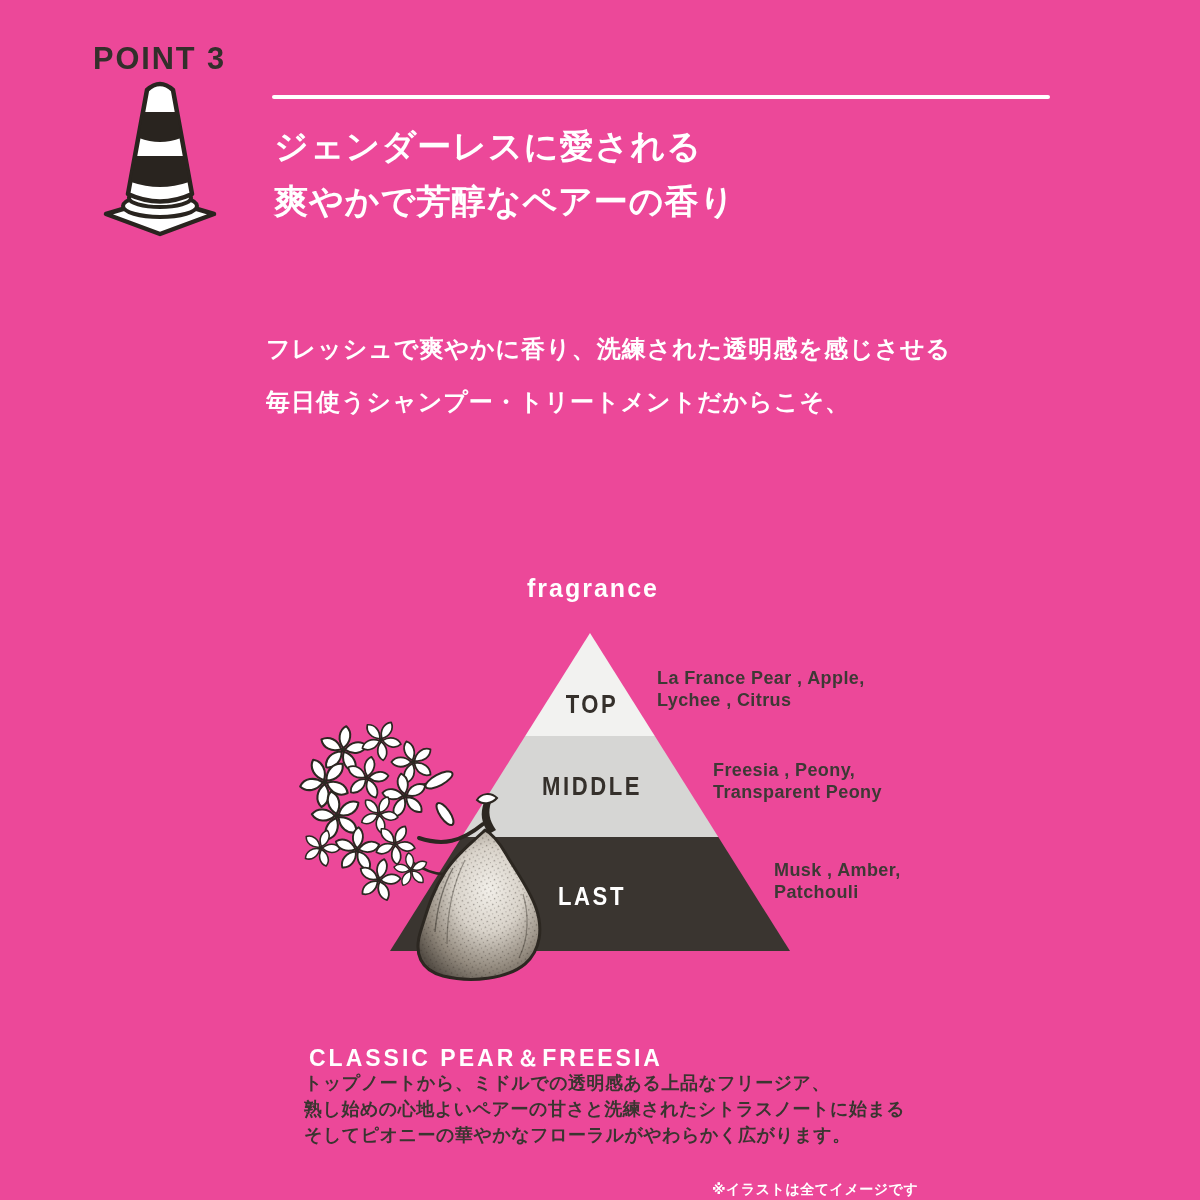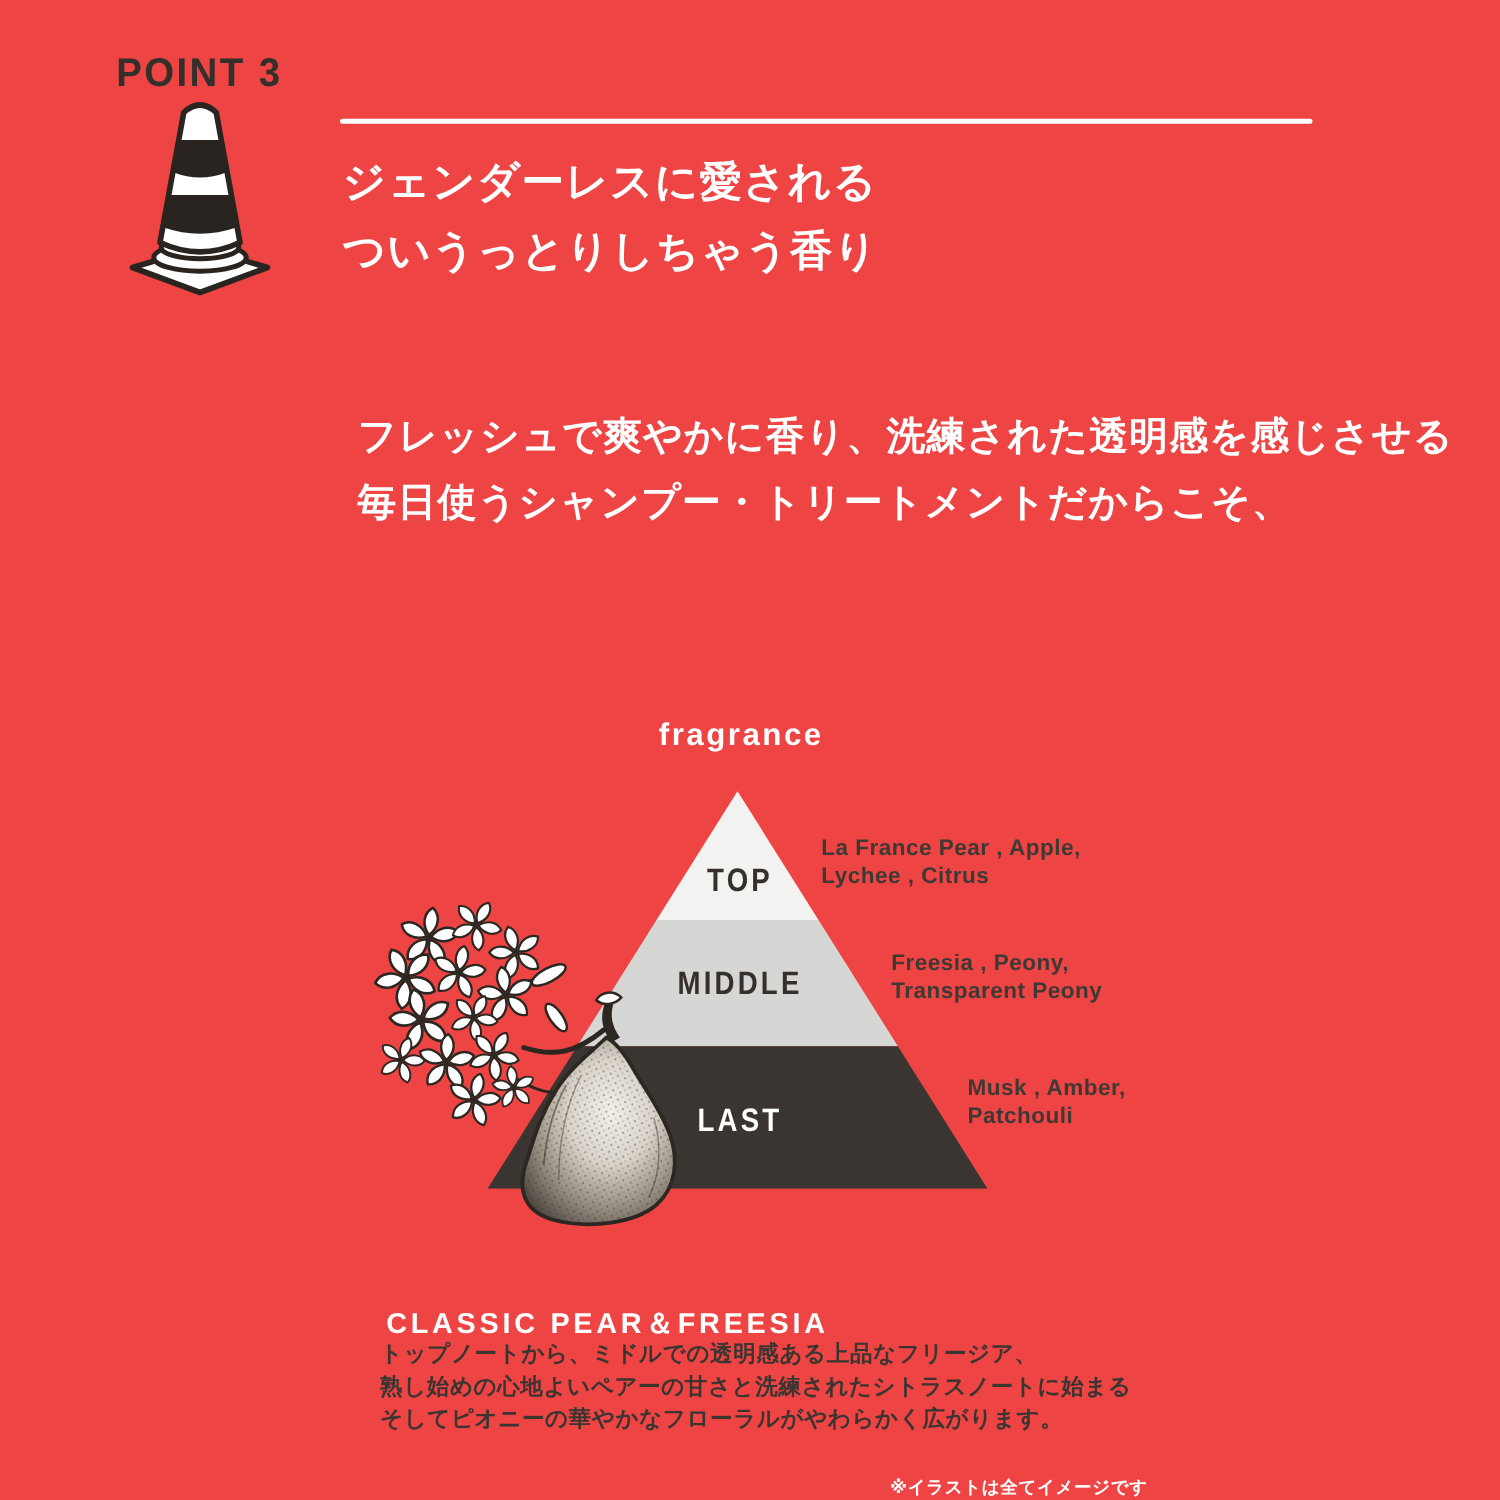--- a/index.html
+++ b/index.html
@@ -1,19 +1,19 @@
 <!DOCTYPE html>
 <html><head>
 <meta charset="utf-8">
 <style>
   html,body{margin:0;padding:0;}
   #canvas{
     position:relative;
     width:1200px;height:1200px;
-    background:#ef4444;
+    background:#ec4899;
     overflow:hidden;
     font-family:"Liberation Sans","DejaVu Sans",sans-serif;
   }
   .abs{position:absolute;}
   
   .point-label{
     left:93px;top:40px;
     font-size:32px;font-weight:800;letter-spacing:2px;
     color:#332f2b;
     transform:scaleX(.96);transform-origin:left;
@@ -32,22 +32,22 @@
   .subtitle{
     left:274px;
     font-size:34px;font-weight:700;letter-spacing:1px;
     color:#ffffff;white-space:nowrap;line-height:1;
   }
   .subtitle.l1{top:129px;}
   .subtitle.l2{top:184px;}
   
   .intro{
     left:266px;top:322px;
-    font-size:31px;font-weight:600;letter-spacing:1px;
-    color:#ffffff;line-height:53px;white-space:nowrap;margin-left:20px;
+    font-size:24px;font-weight:600;letter-spacing:1px;
+    color:#ffffff;line-height:53px;white-space:nowrap;
   }
   
   .fragrance-title{
     left:527px;top:574px;
     font-size:25px;font-weight:600;letter-spacing:2px;
     color:#ffffff;
   }
   .pyramid{left:390px;top:633px;}
   .level-label{
     font-size:26px;font-weight:700;letter-spacing:3px;
@@ -94,21 +94,21 @@
     <polygon points="8,138 62,122 116,138 62,158" fill="#ffffff" stroke="#29241f" stroke-width="4.5" stroke-linejoin="round"></polygon>
     <ellipse cx="62" cy="130" rx="37" ry="11" fill="#ffffff" stroke="#29241f" stroke-width="4"></ellipse>
     <ellipse cx="62" cy="122" rx="31" ry="9" fill="#ffffff" stroke="#29241f" stroke-width="4"></ellipse>
     <path d="M49,14 Q62,2 75,14 L94,118 Q62,133 30,118 Z" fill="#ffffff" stroke="#29241f" stroke-width="4.5" stroke-linejoin="round"></path>
     <path d="M45,36 L79,36 L83,62 Q62,70 41,62 Z" fill="#29241f"></path>
     <path d="M38,80 L86,80 L91,106 Q62,116 33,106 Z" fill="#29241f"></path>
   </svg>
 
   <div class="abs title-underline"></div>
   <div class="abs subtitle l1">ジェンダーレスに愛される</div>
-  <div class="abs subtitle l2">ついうっとりしちゃう香り</div>
+  <div class="abs subtitle l2">爽やかで芳醇なペアーの香り</div>
 
   <div class="abs intro">
     <div>フレッシュで爽やかに香り、洗練された透明感を感じさせる</div>
     <div>毎日使うシャンプー・トリートメントだからこそ、</div>
   </div>
 
   <div class="abs fragrance-title">fragrance</div>
 
   <svg class="abs pyramid" width="400" height="318" viewBox="0 0 400 318">
     <polygon points="200,0 264.8,103 135.2,103" fill="#f2f2f0"></polygon>

